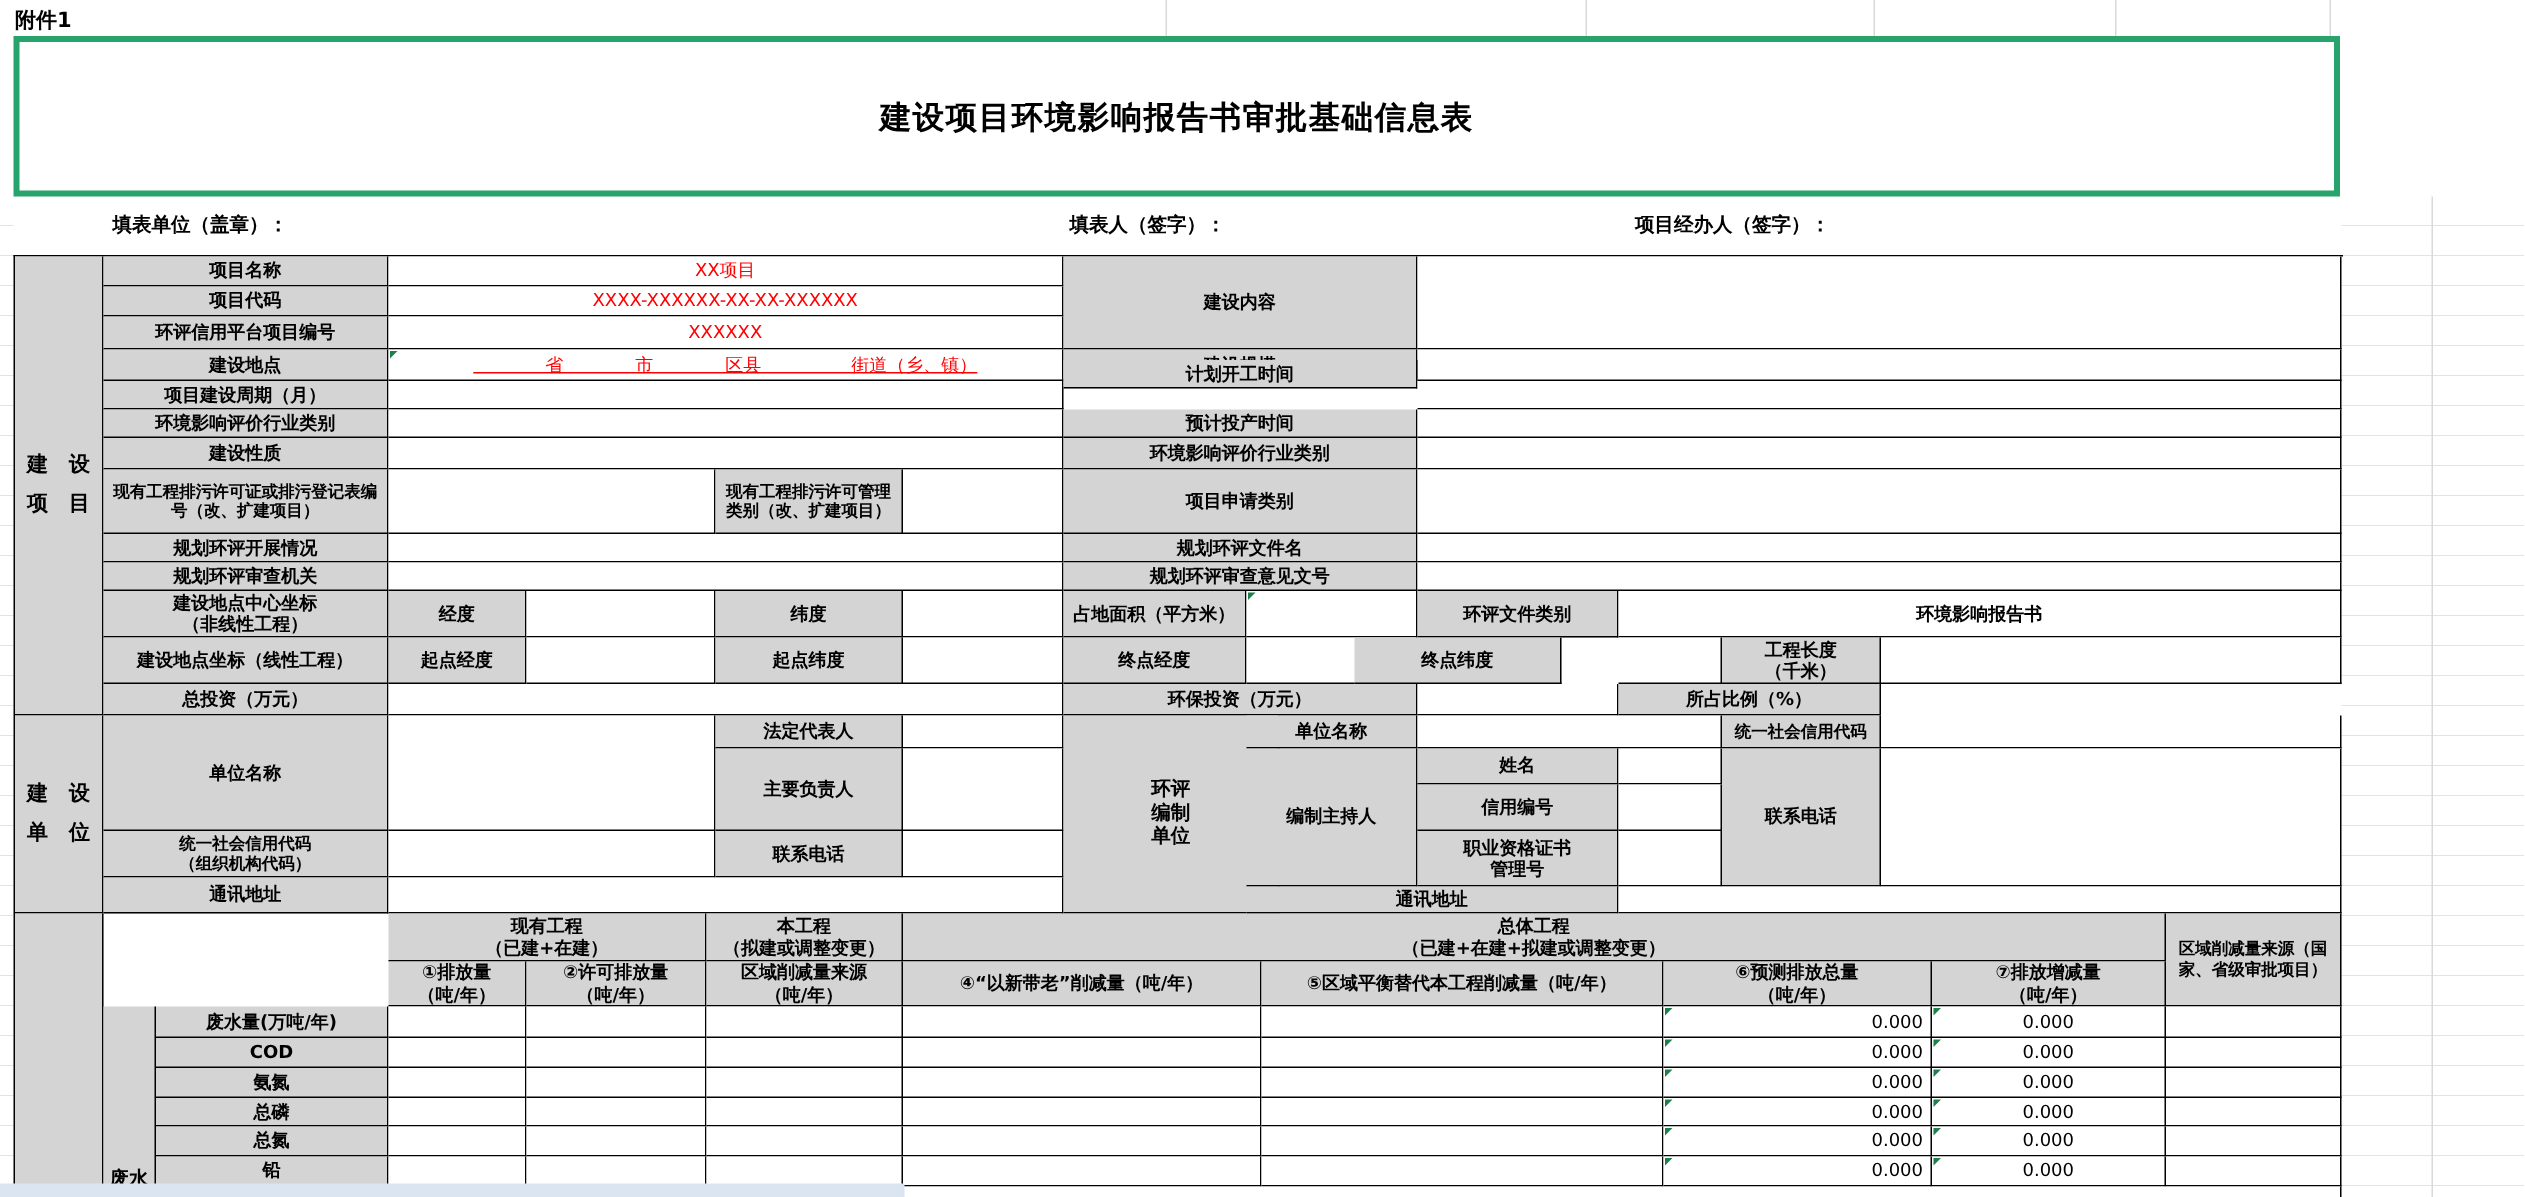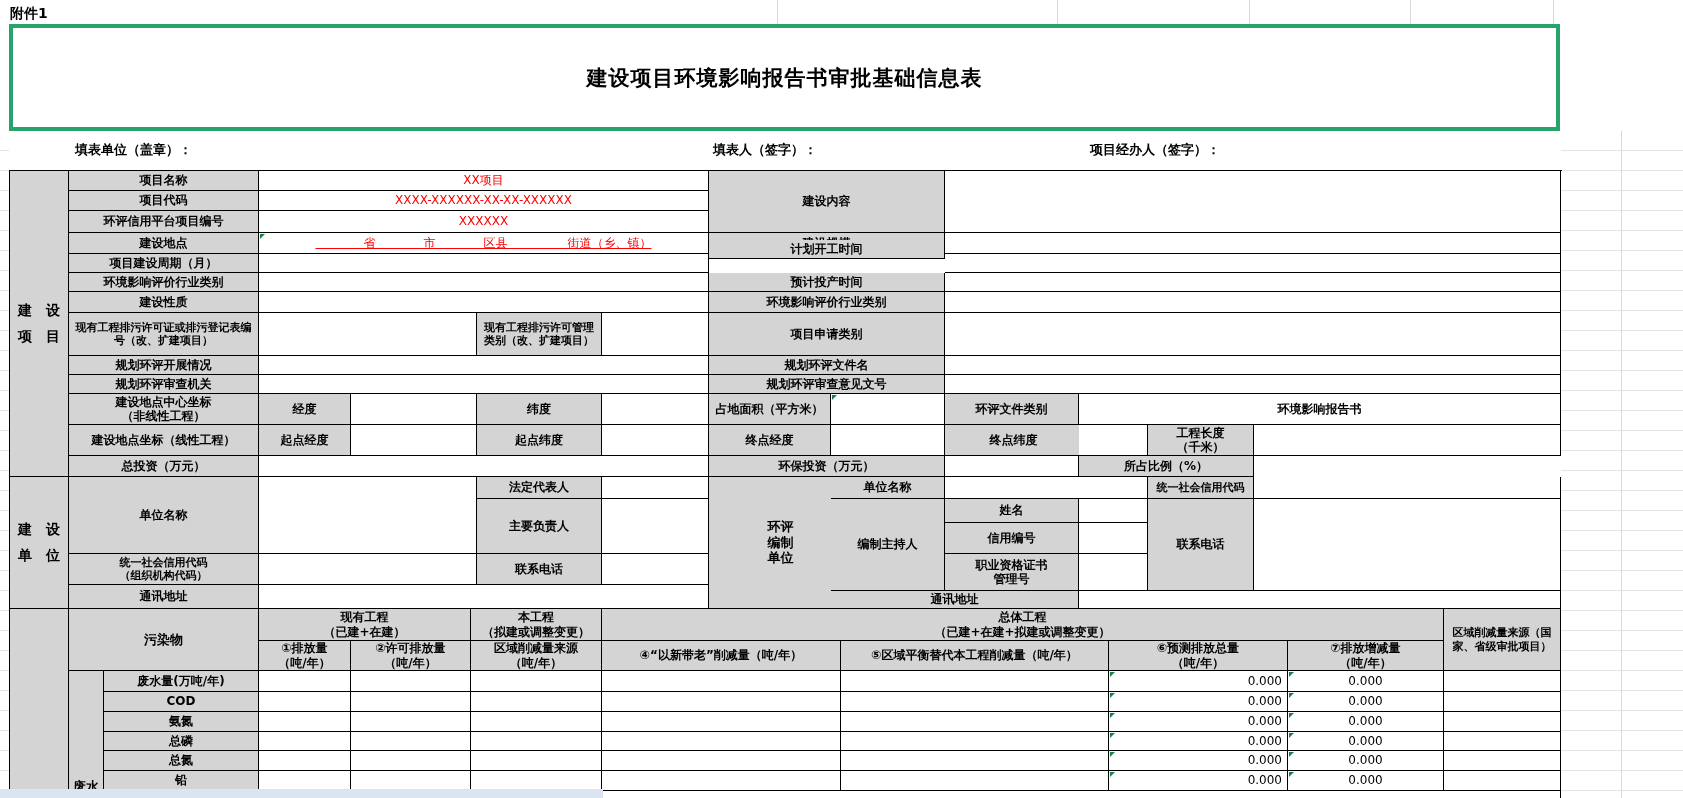--- a/index.html
+++ b/index.html
@@ -117,21 +117,21 @@
     <div class="c lab" style="left:699px;top:185px;width:236px;height:19px">规划环评文件名</div>
     <div class="c w" style="left:935px;top:185px;width:616px;height:19px"></div>
     <div class="c lab" style="left:699px;top:204px;width:236px;height:19px">规划环评审查意见文号</div>
     <div class="c w" style="left:935px;top:204px;width:616px;height:19px"></div>
     <div class="c lab" style="left:699px;top:223px;width:122px;height:31px">占地面积（平方米）</div>
     <div class="c w gt" style="left:821px;top:223px;width:114px;height:31px"></div>
     <div class="c lab" style="left:935px;top:223px;width:134px;height:31px">环评文件类别</div>
     <div class="c w b" style="left:1069px;top:223px;width:482px;height:31px">环境影响报告书</div>
     <div class="c lab" style="left:699px;top:254px;width:122px;height:31px">终点经度</div>
     <div class="c w" style="left:821px;top:254px;width:114px;height:31px"></div>
-    <div class="c lab" style="left:935px;top:254px;width:138px;height:31px">终点纬度</div>
+    <div class="c lab" style="left:893px;top:254px;width:138px;height:31px">终点纬度</div>
     <div class="c w" style="left:1069px;top:254px;width:69px;height:31px"></div>
     <div class="c lab pre" style="left:1138px;top:254px;width:106px;height:31px">工程长度
 （千米）</div>
     <div class="c w" style="left:1244px;top:254px;width:307px;height:31px"></div>
     <div class="c lab" style="left:699px;top:285px;width:236px;height:21px">环保投资（万元）</div>
     <div class="c w" style="left:935px;top:285px;width:134px;height:21px"></div>
     <div class="c lab" style="left:1069px;top:285px;width:175px;height:21px">所占比例（%）</div>
 
     <div class="c lab" style="left:59px;top:306px;width:190px;height:77px">单位名称</div>
     <div class="c w" style="left:249px;top:306px;width:218px;height:77px"></div>
@@ -160,21 +160,20 @@
     <div class="c lab" style="left:935px;top:352px;width:134px;height:31px">信用编号</div>
     <div class="c w" style="left:1069px;top:352px;width:69px;height:31px"></div>
     <div class="c lab pre" style="left:935px;top:383px;width:134px;height:37px">职业资格证书
 管理号</div>
     <div class="c w" style="left:1069px;top:383px;width:69px;height:37px"></div>
     <div class="c lab" style="left:1138px;top:328px;width:106px;height:92px">联系电话</div>
     <div class="c w" style="left:1244px;top:328px;width:307px;height:92px"></div>
     <div class="c lab" style="left:821px;top:420px;width:248px;height:18px">通讯地址</div>
     <div class="c w" style="left:1069px;top:420px;width:482px;height:18px"></div>
 
-    <div class="c lab s13" style="left:59px;top:438px;width:190px;height:62px">污染物</div>
     <div class="c lab pre" style="left:249px;top:438px;width:212px;height:32px">现有工程
 （已建+在建）</div>
     <div class="c lab pre" style="left:461px;top:438px;width:131px;height:32px">本工程
 （拟建或调整变更）</div>
     <div class="c lab pre" style="left:592px;top:438px;width:842px;height:32px">总体工程
 （已建+在建+拟建或调整变更）</div>
     <div class="c lab s11" style="left:1434px;top:438px;width:117px;height:62px;padding:0 3px">区域削减量来源（国家、省级审批项目）</div>
     <div class="c lab pre" style="left:249px;top:470px;width:92px;height:30px">①排放量
 （吨/年）</div>
     <div class="c lab pre" style="left:341px;top:470px;width:120px;height:30px">②许可排放量

